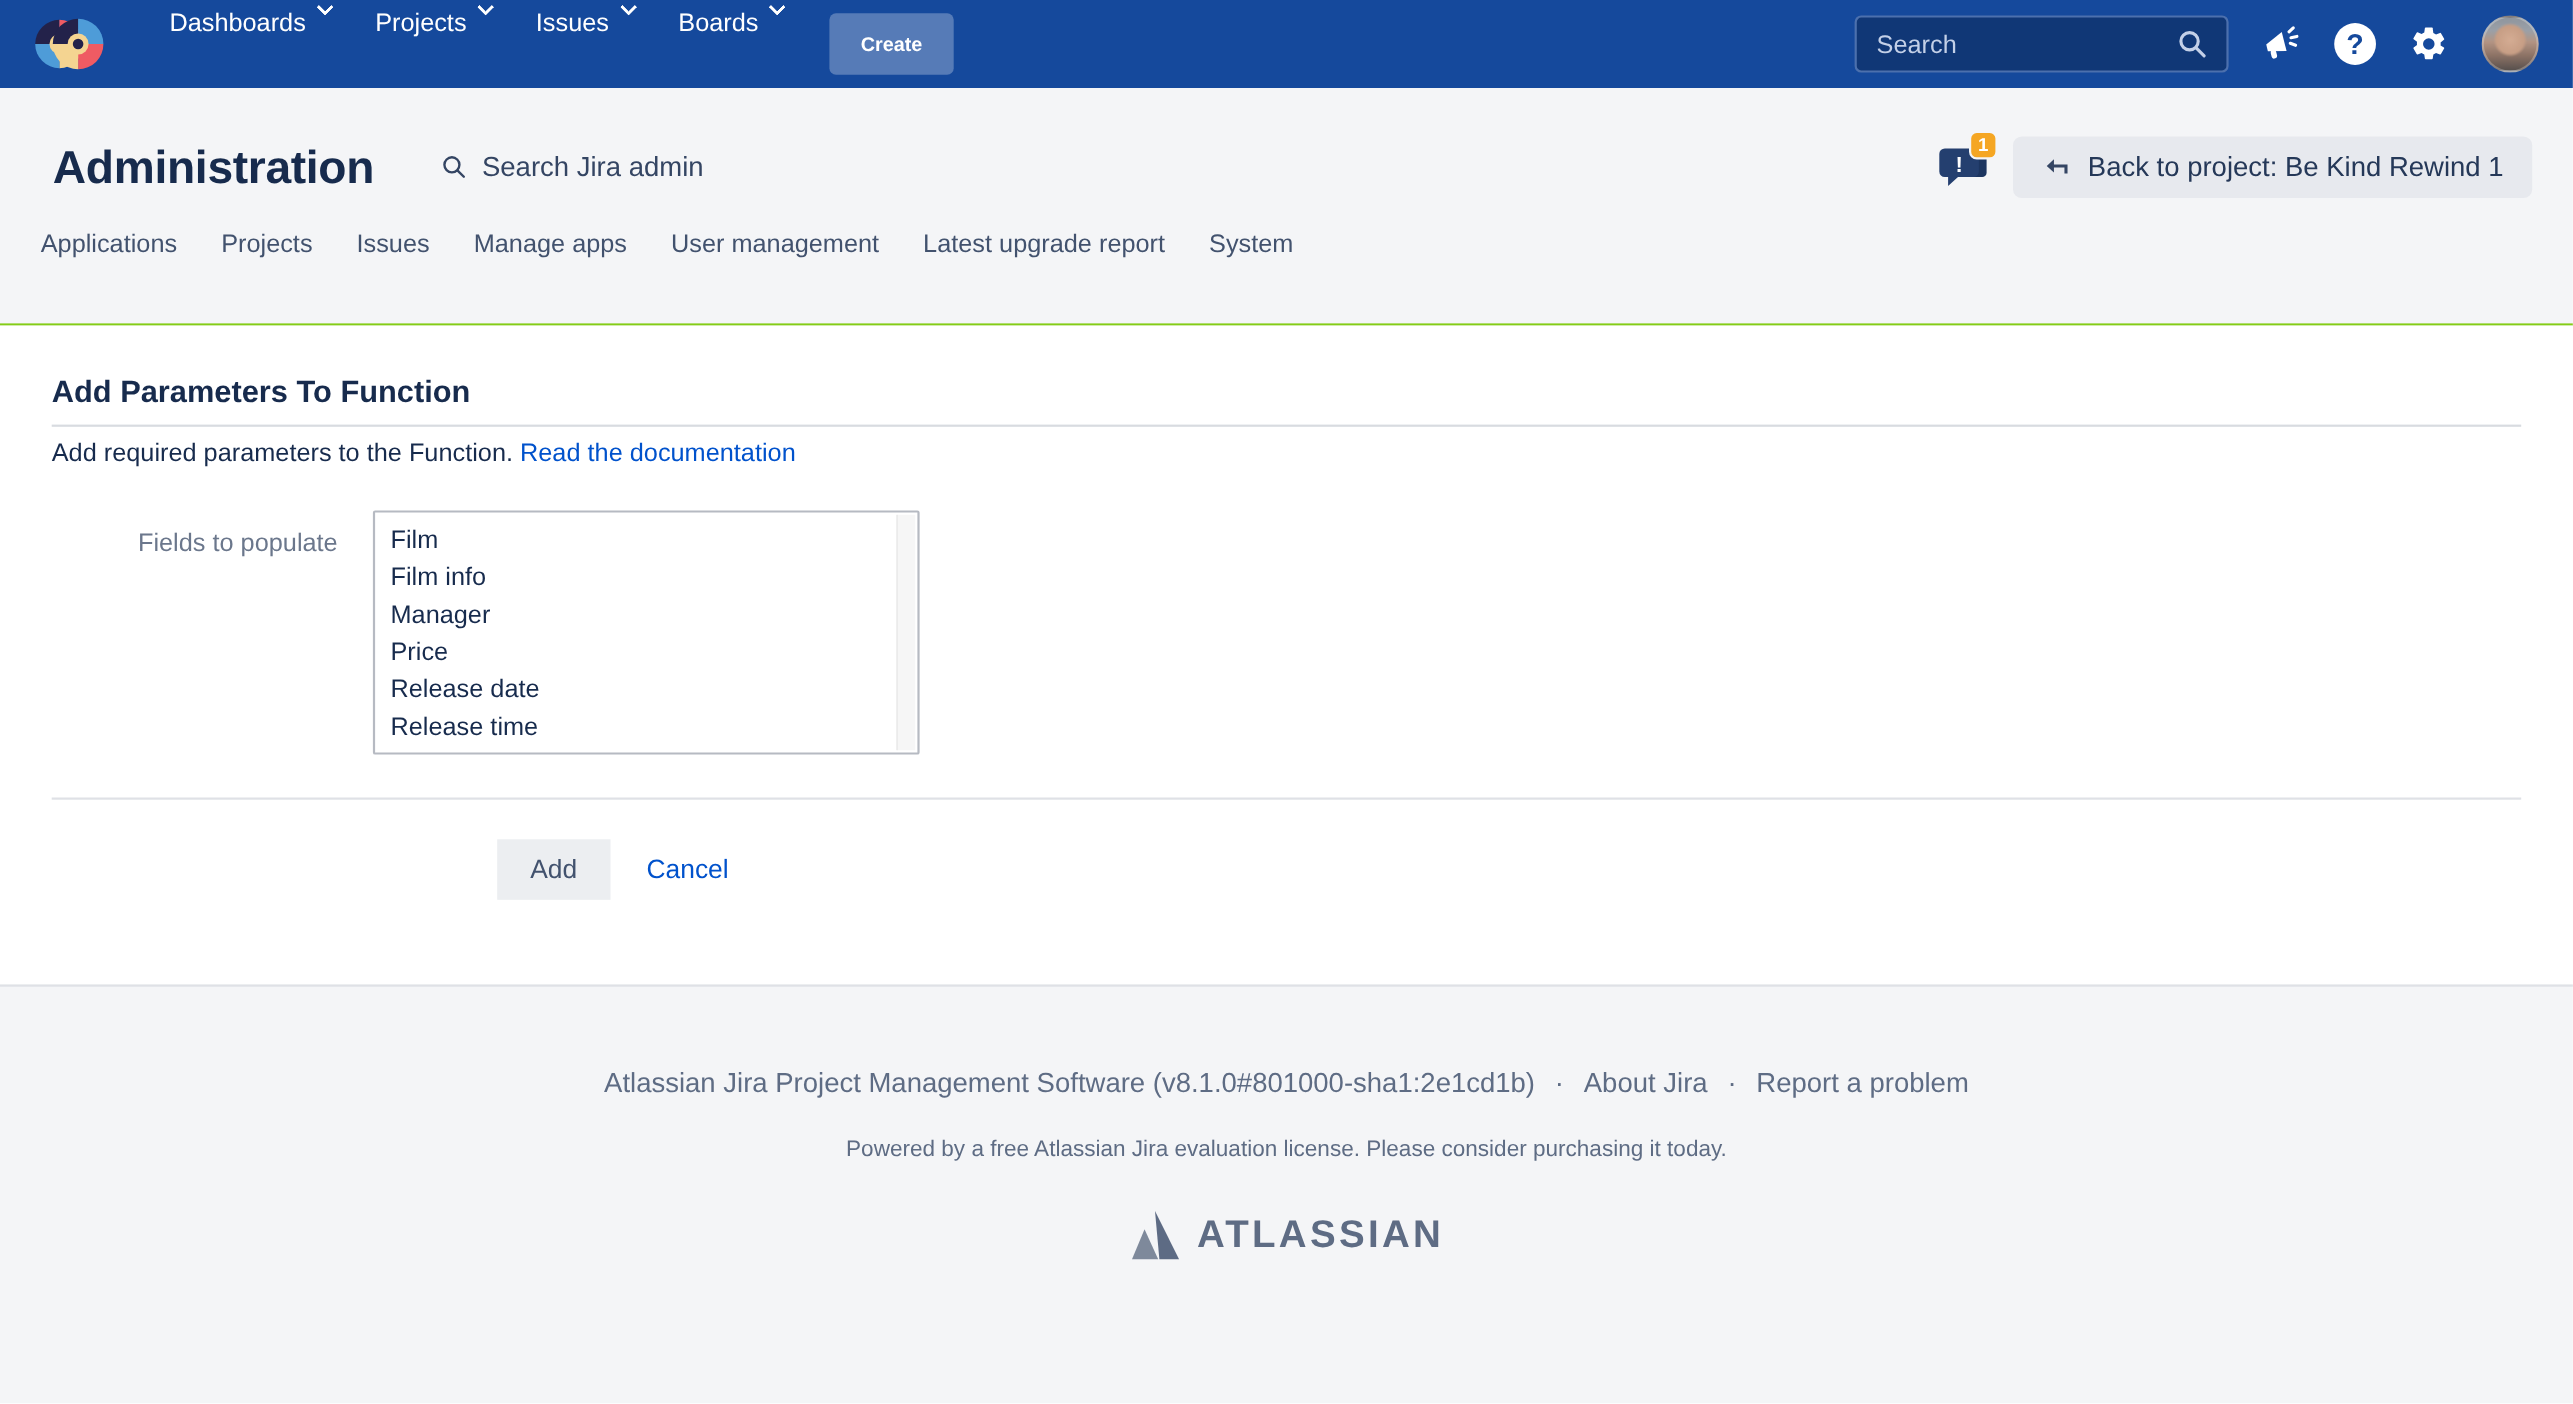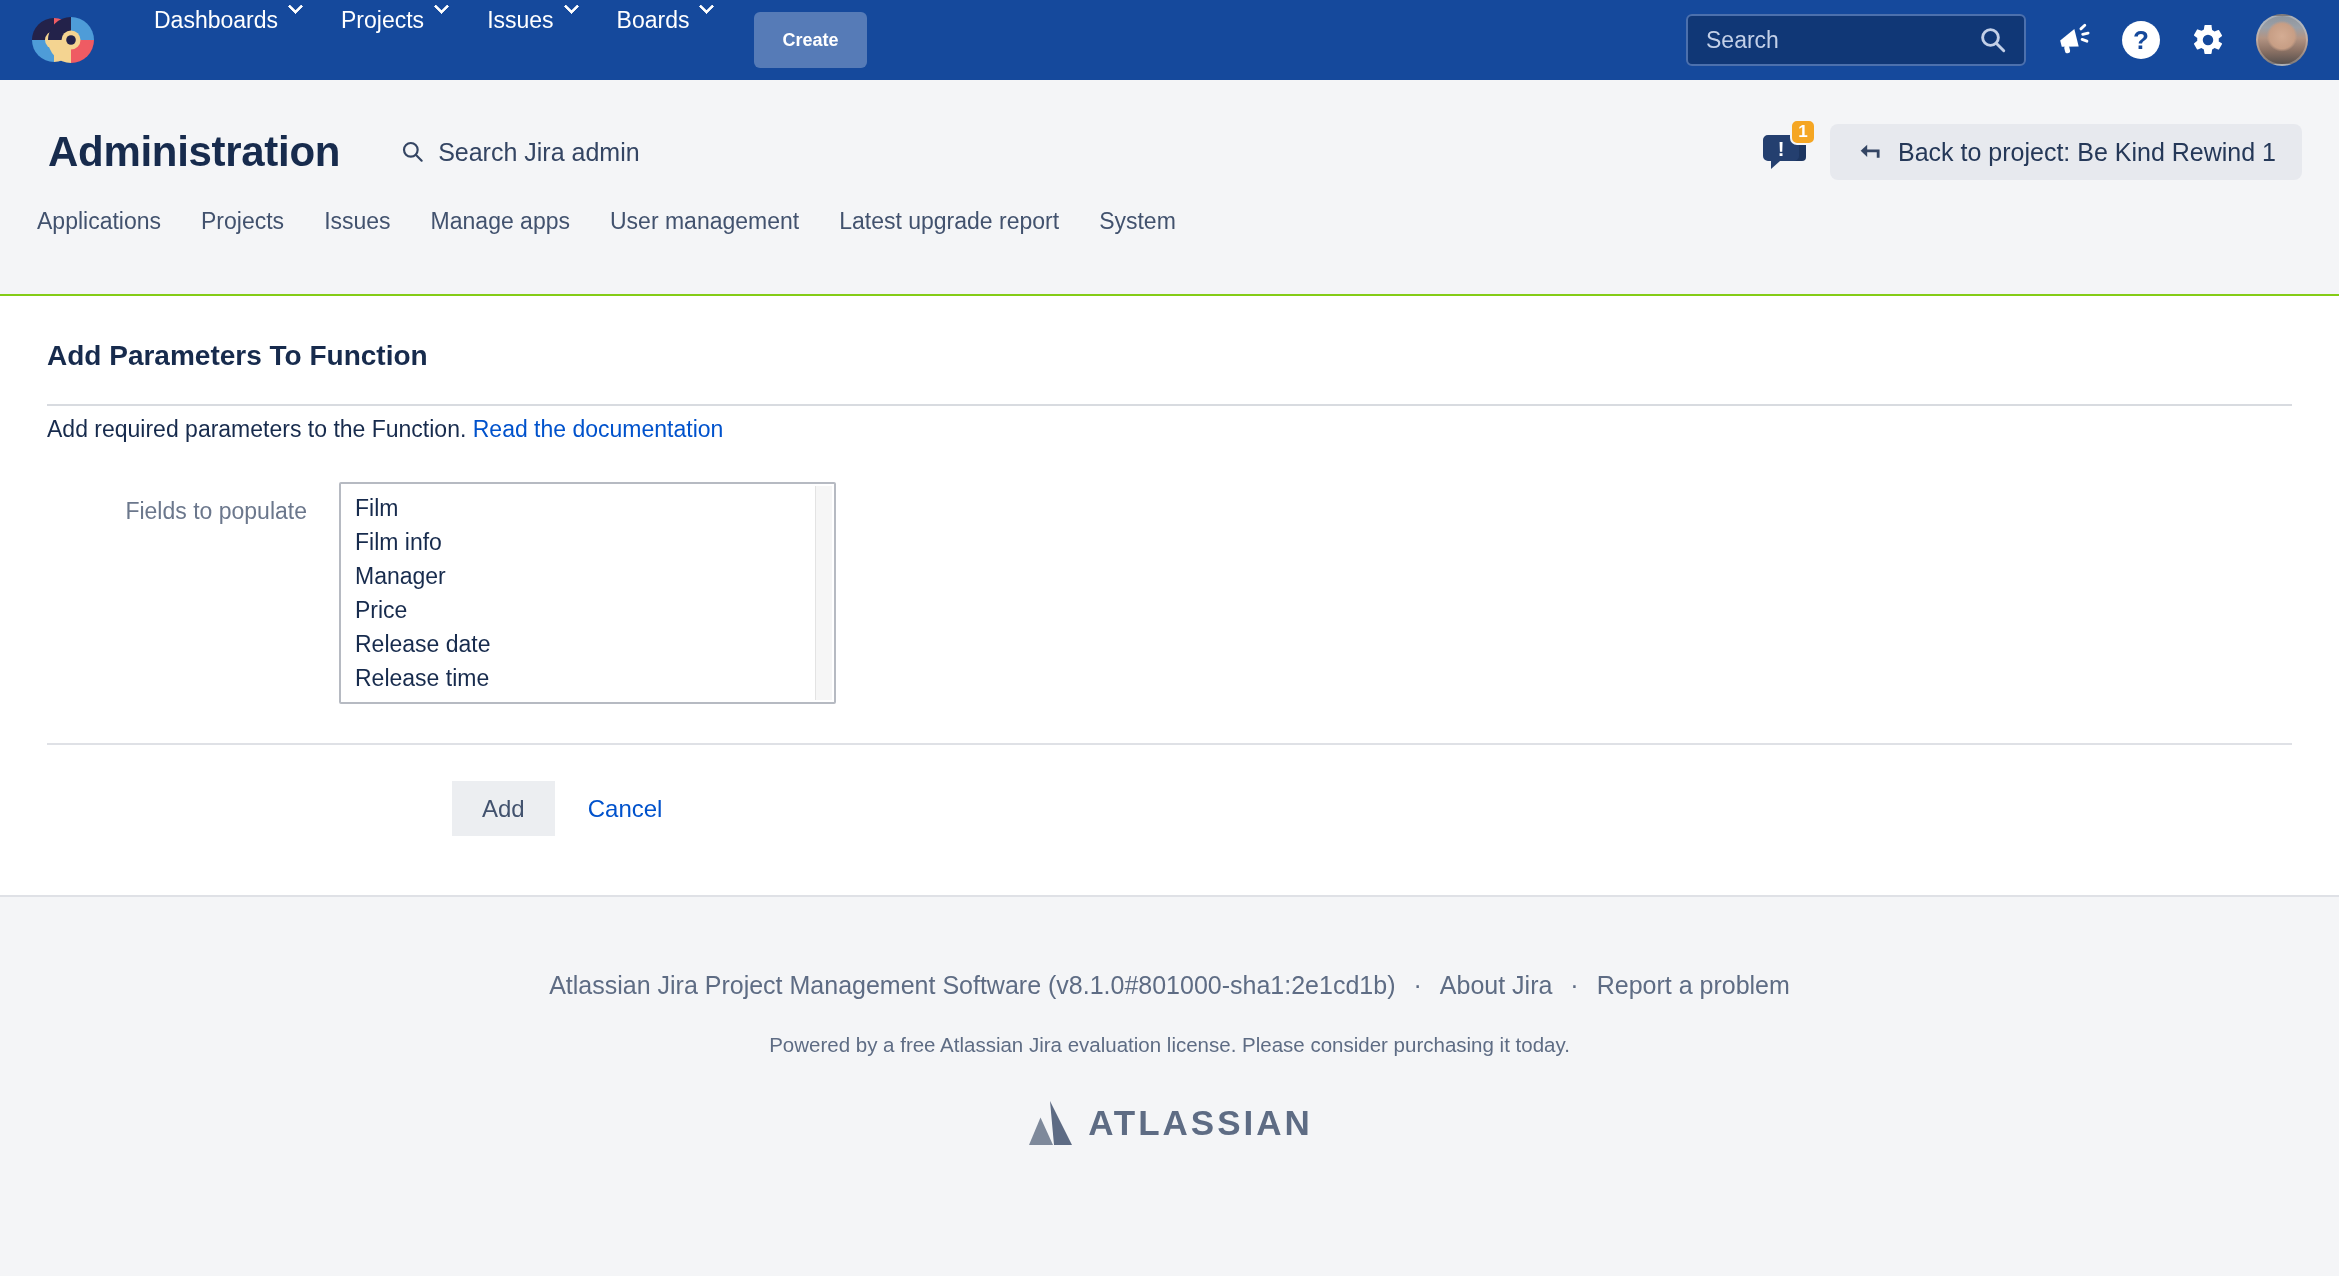--- a/index.html
+++ b/index.html
@@ -70,21 +70,21 @@
   .back-btn span { font-size: 25px; color: #253858; margin-left: 14px; }
   .tabs { display: flex; padding: 28px 0 0 37px; }
   .tab {
     font-size: 23px; color: #42526E; padding: 0 0 26px 0; margin-right: 40px; cursor: pointer;
     text-decoration: none;
   }
 
   
   .main { height: 599px; background: #fff; padding: 44px 47px 0 47px; }
   .main h3 {
-    font-size: 28px; font-weight: 600; color: #172B4D; padding-bottom: 32px;
+    font-size: 28px; font-weight: 600; color: #172B4D; padding-bottom: 14px;
     border-bottom: 2px solid #d8dbe0;
   }
   .desc { margin-top: 10px; font-size: 23px; color: #172B4D; }
   .link { color: #0052CC; text-decoration: none; cursor: pointer; }
   .form-row { margin-top: 39px; display: flex; }
   .field-label {
     width: 260px; text-align: right; padding-top: 16px; margin-right: 32px;
     font-size: 23px; color: #6B778C;
   }
   .listbox {

